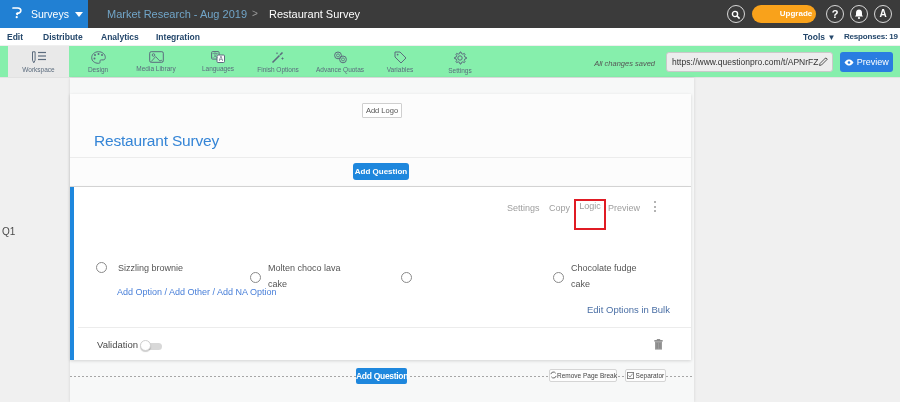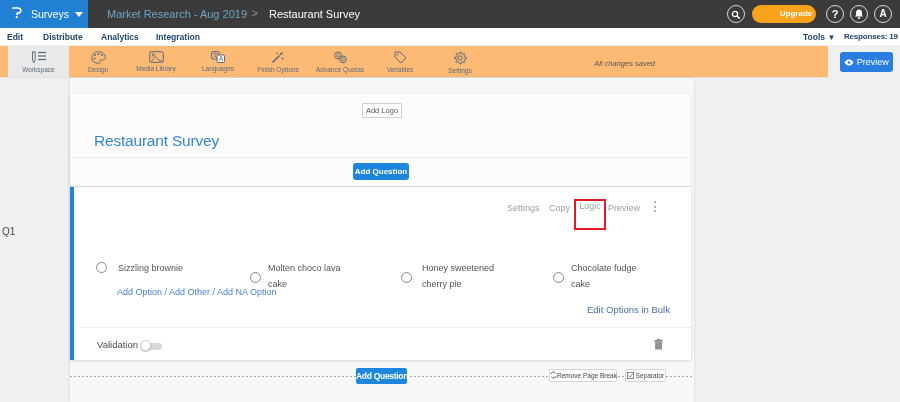--- a/index.html
+++ b/index.html
@@ -17,21 +17,21 @@
 .crumb2 { position:absolute; left:269px; top:8px; font-size:11px; color:#fdfdfd; }
 .topcircle { position:absolute; top:5px; width:18px; height:18px; border:1px solid rgba(255,255,255,.8); border-radius:50%; color:#fff; text-align:center; }
 #upgrade { position:absolute; left:752px; top:5px; width:64px; height:18px; background:#f9a21b; border-radius:10px; color:#fff; font-size:8px; font-weight:bold; text-align:center; line-height:18px;padding-left:24px; }
 
 
 #navrow { position:absolute; left:0; top:28px; width:900px; height:18px; background:#fff; border-bottom:1px solid #efefef; }
 .navtab { position:absolute; top:4px; font-size:8.5px; font-weight:bold; color:#24476b; white-space:nowrap; }
 #tab-edit { left:7px; border-bottom:2px solid #1e87dd; padding-bottom:12px; }
 
 
-#toolbar { position:absolute; left:0; top:46px; width:828px; height:32px; background:#fdba74; border-bottom:1px solid #e2e2e2; }
+#toolbar { position:absolute; left:0; top:46px; width:900px; height:32px; background:#86efac; border-bottom:1px solid #e2e2e2; }
 .titem { position:absolute; top:0; height:31px; text-align:center; color:#5b6b7d; }
 .titem .ticon { display:block; margin:5px auto 2px auto; }
 .titem .tlabel { display:block; font-size:6.5px; color:#5b6b7d; }
 #t-workspace { background:#e9e9e9; }
 #savednote { position:absolute; left:555px; top:13px; width:100px; text-align:right; font-size:7.5px; font-style:italic; color:#555; }
 #urlbox { position:absolute; left:666px; top:6px; width:167px; height:20px; background:#ededed; border:1px solid #c9c9c9; border-radius:3px; font-size:8.5px; color:#333; line-height:18px; padding-left:5px; white-space:nowrap; overflow:hidden; }
 #urlbox svg { position:absolute; right:4px; top:4px; }
 #previewbtn { position:absolute; left:840px; top:6px; width:53px; height:20px; background:#2a7de1; border-radius:3px; color:#fff; font-size:9px; text-align:center; line-height:20px; }
 
 
@@ -173,20 +173,25 @@
       <span class="tlabel">Variables</span>
     </div>
     <div class="titem" style="left:437px; width:46px;">
       <svg class="ticon" width="14" height="14" viewBox="0 0 14 14">
         <path d="M7 1 l1 0 l0.4 1.6 l1.5 0.6 l1.4-0.8 l0.8 0.8 l-0.8 1.4 l0.6 1.5 l1.6 0.4 l0 1 l-1.6 0.4 l-0.6 1.5 l0.8 1.4 l-0.8 0.8 l-1.4-0.8 l-1.5 0.6 l-0.4 1.6 l-1 0 l-0.4-1.6 l-1.5-0.6 l-1.4 0.8 l-0.8-0.8 l0.8-1.4 l-0.6-1.5 l-1.6-0.4 l0-1 l1.6-0.4 l0.6-1.5 l-0.8-1.4 l0.8-0.8 l1.4 0.8 l1.5-0.6 z" fill="none" stroke="#5b6b7d" stroke-width="1"></path>
         <circle cx="7" cy="7" r="2.2" fill="none" stroke="#5b6b7d" stroke-width="1"></circle>
       </svg>
       <span class="tlabel">Settings</span>
     </div>
     <div id="savednote">All changes saved</div>
+    <div id="urlbox">https://www.questionpro.com/t/APNrFZ
+      <svg width="9" height="9" viewBox="0 0 9 9">
+          <path d="M0.5 8.5 L1 6.5 L6.5 1 L8 2.5 L2.5 8 Z M6.8 0.7 L8.3 2.2" stroke="#555" stroke-width="1" fill="none"></path>
+        </svg>
+    </div>
     <div id="previewbtn"><svg width="10" height="7" viewBox="0 0 10 7" style="vertical-align:-1px">
           <path d="M0.5 3.5 C2 1 4 0.5 5 0.5 C6 0.5 8 1 9.5 3.5 C8 6 6 6.5 5 6.5 C4 6.5 2 6 0.5 3.5 Z" fill="#fff"></path>
           <circle cx="5" cy="3.5" r="1.3" fill="#2a7de1"></circle>
         </svg> Preview</div>
   </div>
 
   <div id="mainbg"></div>
   <div id="panel"></div>
   <div id="q1label">Q1</div>
 
@@ -207,21 +212,20 @@
         <i></i>
         <i></i>
         <i></i>
       </div>
 
     <div class="radio" style="left:22px; top:75px;"></div>
     <div class="optlabel" style="left:44px; top:73px;">Sizzling brownie</div>
     <div class="radio" style="left:176px; top:85px;"></div>
     <div class="optlabel" style="left:194px; top:73px;">Molten choco lava cake</div>
     <div class="radio" style="left:327px; top:85px;"></div>
-    <div class="optlabel" style="left:348px; top:73px;">Honey sweetened cherry pie</div>
     <div class="radio" style="left:479px; top:85px;"></div>
     <div class="optlabel" style="left:497px; top:73px;">Chocolate fudge cake</div>
 
     <div id="addopts">Add Option / Add Other / Add NA Option</div>
     <div id="editbulk">Edit Options in Bulk</div>
     <div id="valdiv"></div>
     <div id="vallabel">Validation</div>
     <div id="toggle"></div>
     <div id="toggleknob"></div>
     <svg id="trash" width="9" height="11" viewBox="0 0 9 11">

